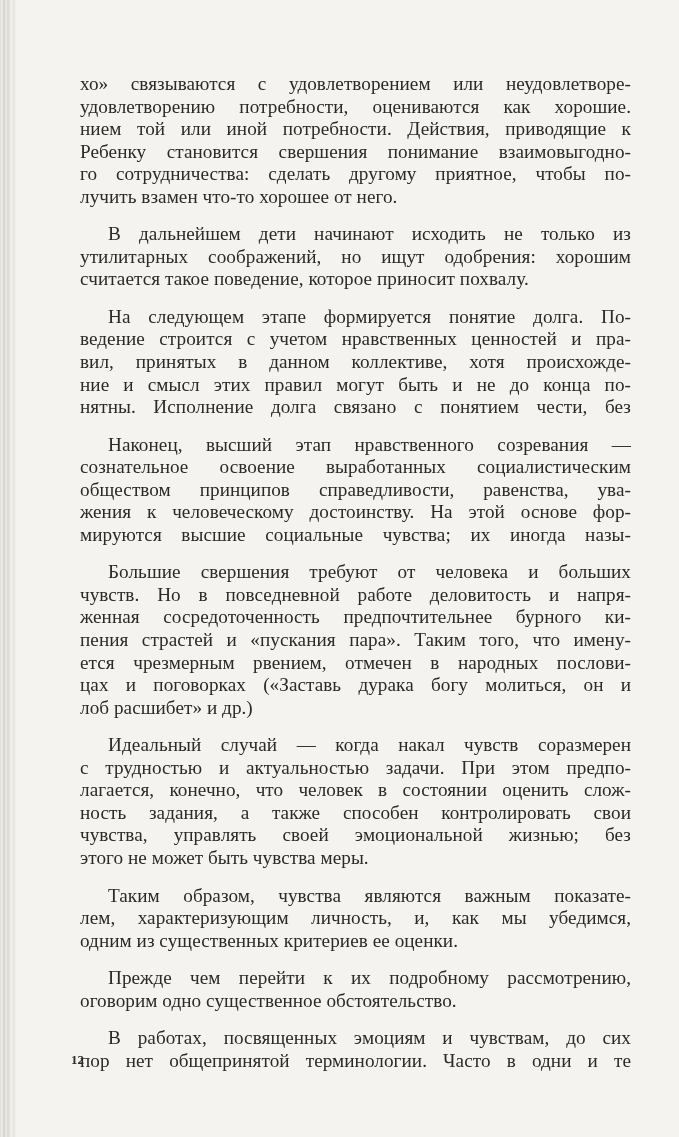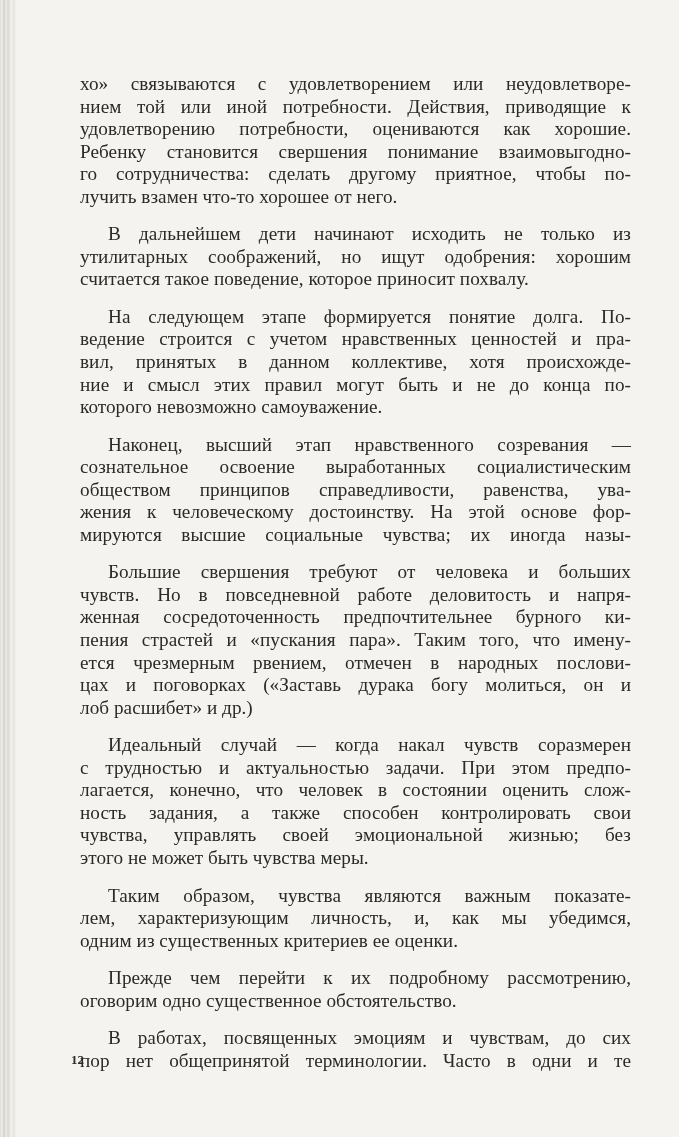--- a/index.html
+++ b/index.html
@@ -29,37 +29,37 @@
   }
 </style>
 </head>
 <body>
 
 <div class="binding"></div>
 
 <div class="page" id="page">
     <div class="para">
       <span class="line">хо» связываются с удовлетворением или неудовлетворе-</span>
+      <span class="line">удовлетворению потребности, оцениваются как хорошие.</span>
       <span class="line">нием той или иной потребности. Действия, приводящие к</span>
-      <span class="line">удовлетворению потребности, оцениваются как хорошие.</span>
       <span class="line">Ребенку становится свершения понимание взаимовыгодно-</span>
       <span class="line">го сотрудничества: сделать другому приятное, чтобы по-</span>
       <span class="line last">лучить взамен что-то хорошее от него.</span>
     </div>
     <div class="para">
       <span class="line indent">В дальнейшем дети начинают исходить не только из</span>
       <span class="line">утилитарных соображений, но ищут одобрения: хорошим</span>
       <span class="line last">считается такое поведение, которое приносит похвалу.</span>
     </div>
     <div class="para">
       <span class="line indent">На следующем этапе формируется понятие долга. По-</span>
       <span class="line">ведение строится с учетом нравственных ценностей и пра-</span>
       <span class="line">вил, принятых в данном коллективе, хотя происхожде-</span>
       <span class="line">ние и смысл этих правил могут быть и не до конца по-</span>
-      <span class="line last">которого невозможно самоуважение.</span>
+      <span class="line">нятны. Исполнение долга связано с понятием чести, без</span>
     </div>
     <div class="para">
       <span class="line indent">Наконец, высший этап нравственного созревания —</span>
       <span class="line">сознательное освоение выработанных социалистическим</span>
       <span class="line">обществом принципов справедливости, равенства, ува-</span>
       <span class="line">жения к человеческому достоинству. На этой основе фор-</span>
       <span class="line">мируются высшие социальные чувства; их иногда назы-</span>
     </div>
     <div class="para">
       <span class="line indent">Большие свершения требуют от человека и больших</span>

